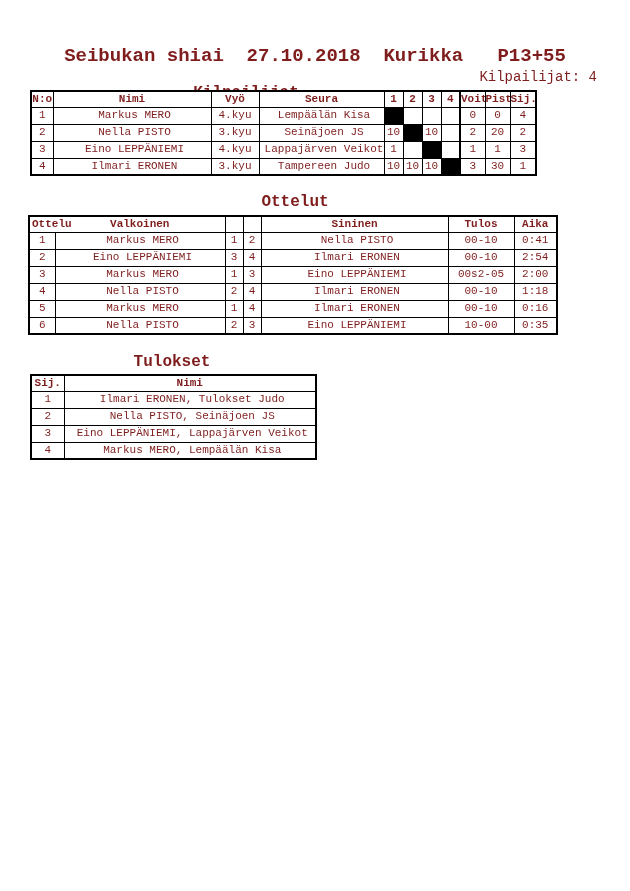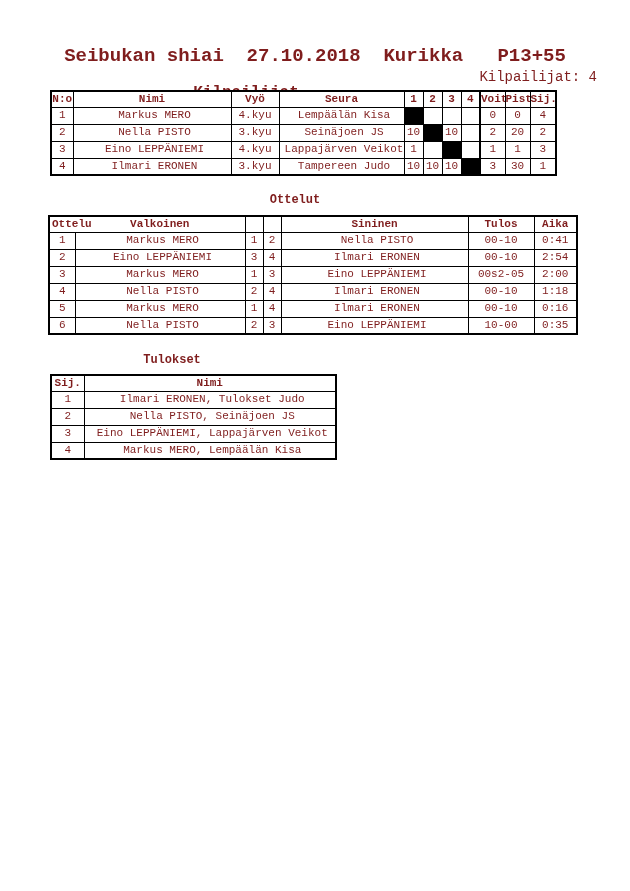--- a/index.html
+++ b/index.html
@@ -26,32 +26,31 @@
   .subtitle {
     top: 84px; left: 246px;
     transform: translateX(-50%);
     font-weight: bold; font-size: 16px; white-space: nowrap; text-align: right;
   }
   .count {
     top: 69px; right: 33px;
     font-size: 14px; white-space: nowrap;
   }
   .sec-heading {
-    font-weight: bold; font-size: 12px; white-space: nowrap;
+    font-weight: bold; font-size: 16px; white-space: nowrap;
     transform: translateX(-50%);
   }
   .h-ottelut  { top: 193px; left: 295px; }
   .h-tulokset { top: 353px; left: 172px; }
 
   table {
     position: absolute;
     border-collapse: collapse;
     table-layout: fixed;
     background: #fff;
-    margin-left: 20px;
   }
   th, td {
     border: 1px solid #000;
     font-size: 11px;
     line-height: 13px;
     padding: 0;
     text-align: center;
     white-space: nowrap;
     overflow: hidden;
   }

